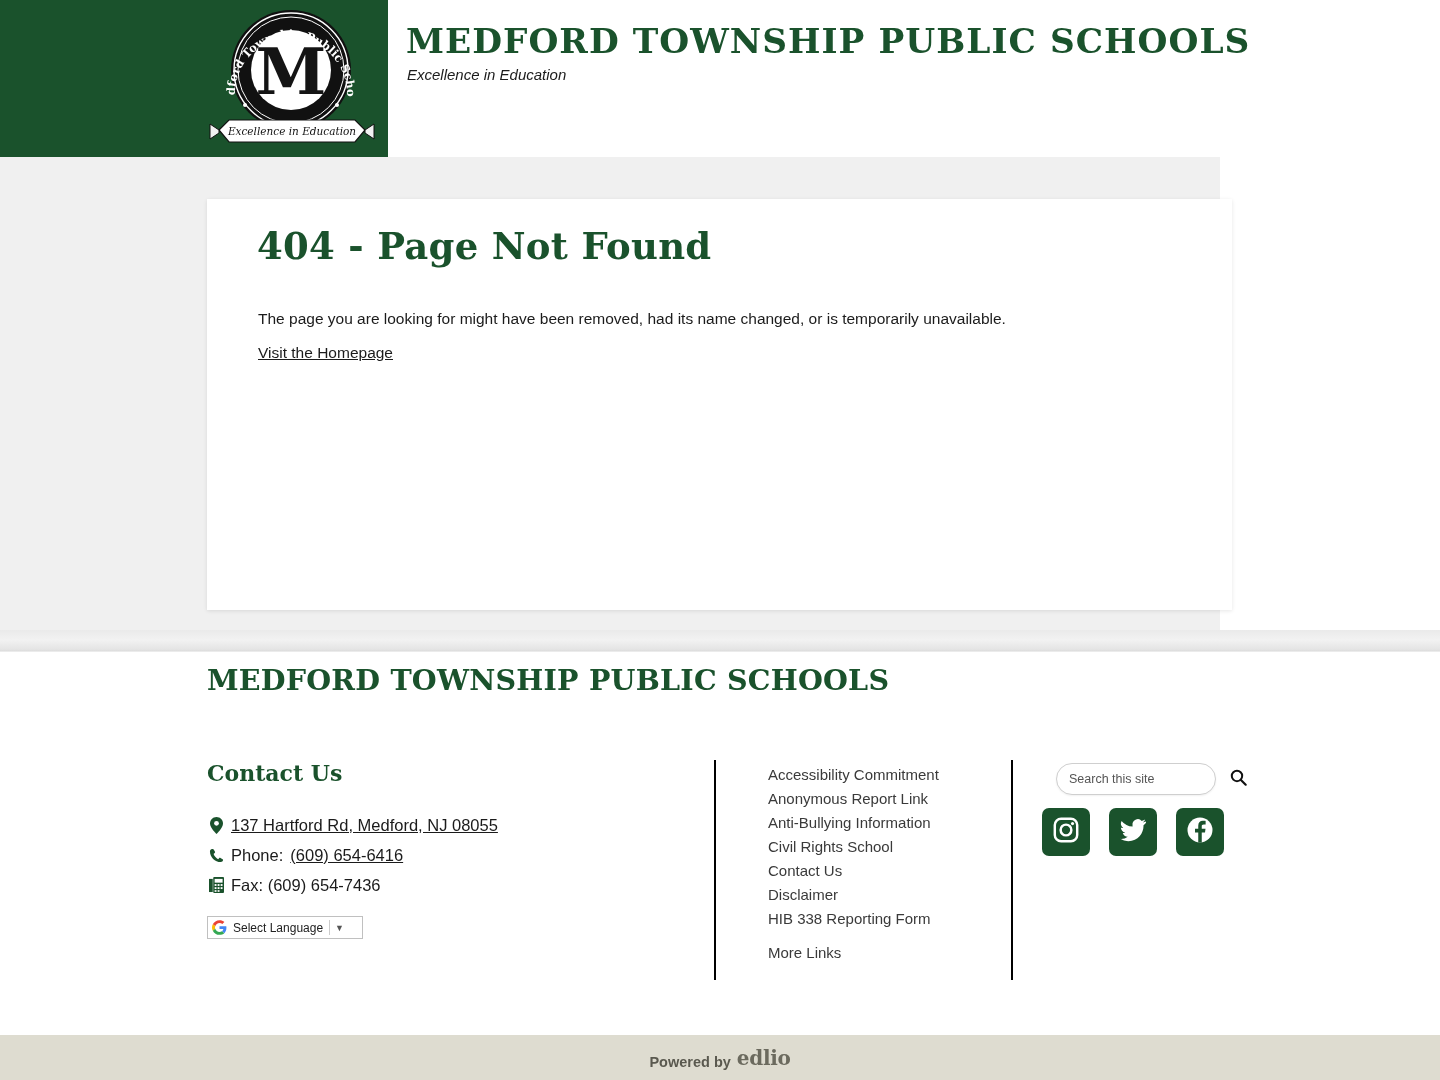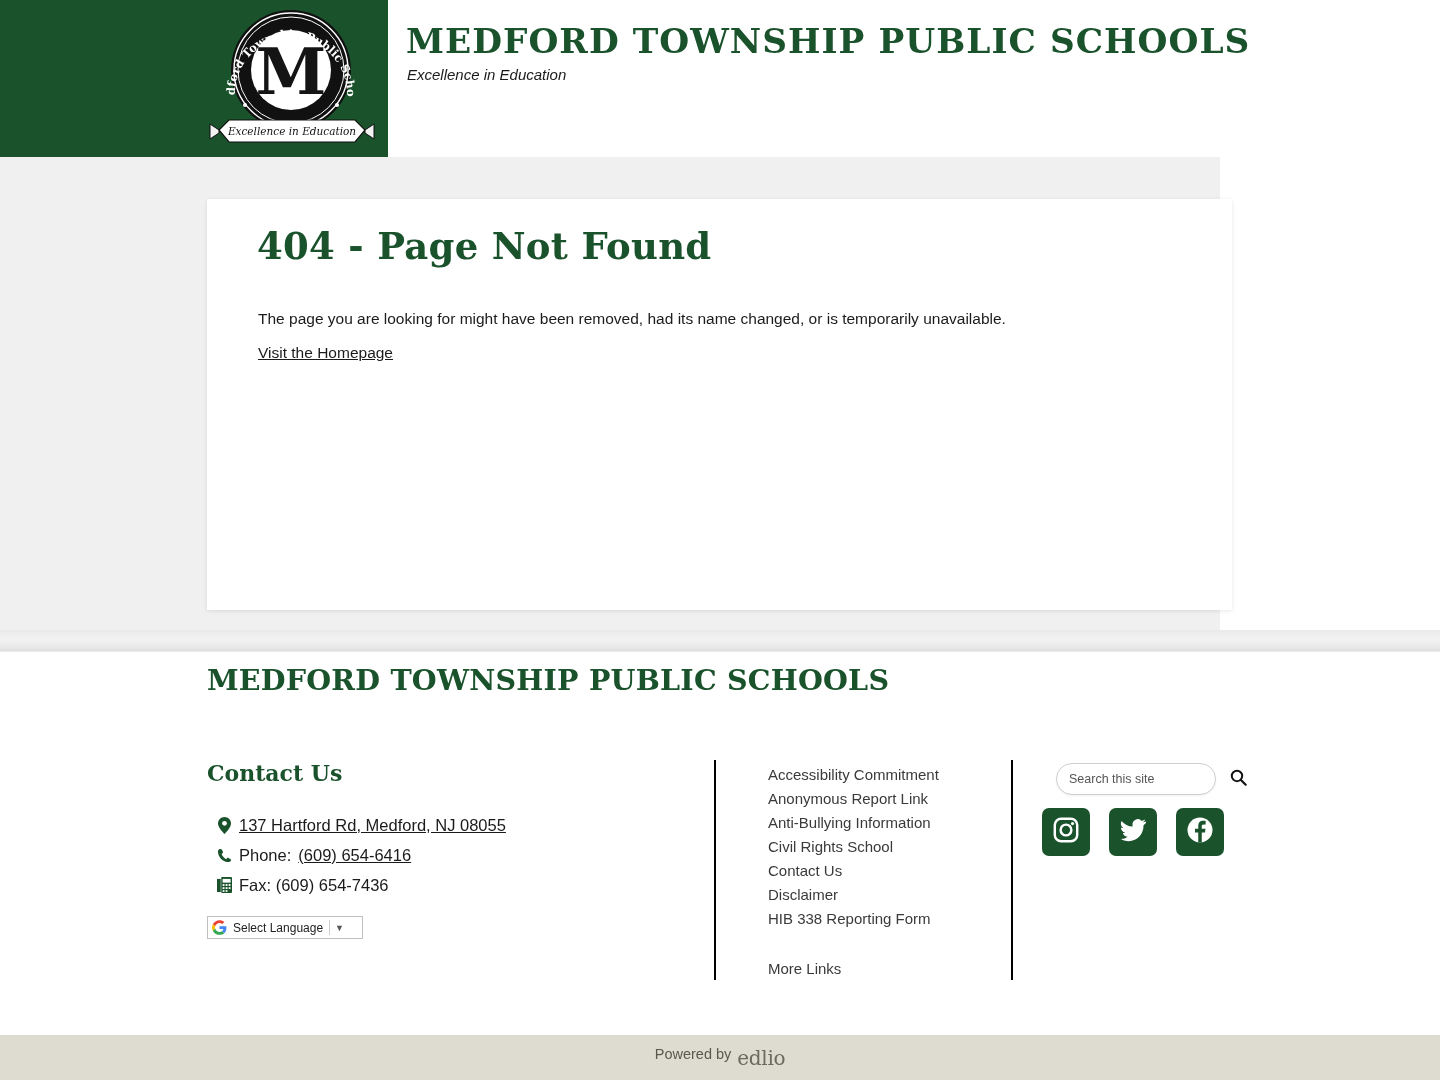--- a/index.html
+++ b/index.html
@@ -165,21 +165,21 @@
     left: 207px;
     top: 108px;
     font-family: "DejaVu Serif", serif;
     font-weight: 700;
     font-size: 22px;
     color: #1a522c;
     white-space: nowrap;
   }
   .contact-list {
     position: absolute;
-    left: 216px;
+    left: 208px;
     top: 158px;
     list-style: none;
   }
   .contact-row {
     display: flex;
     align-items: center;
     gap: 7px;
     height: 30px;
     font-size: 16.5px;
     color: #1b1b1b;
@@ -244,21 +244,21 @@
     top: 111px;
     list-style: none;
   }
   .links-col li {
     font-size: 15px;
     line-height: 24px;
     color: #3a3a3a;
     cursor: pointer;
     white-space: nowrap;
   }
-  .links-col li.spaced { margin-top: 26px; }
+  .links-col li.spaced { margin-top: 10px; }
   .search-wrap {
     position: absolute;
     left: 1056px;
     top: 111px;
     width: 160px;
     height: 32px;
     border: 1px solid #cfcfcf;
     border-radius: 16px;
     background: #ffffff;
     display: flex;
@@ -308,22 +308,23 @@
     height: 45px;
     background: #dedcd0;
     display: flex;
     align-items: center;
     justify-content: center;
   }
   .powered {
     font-size: 14.5px;
     color: #5a594f;
     display: flex;
-    align-items: flex-start;
+    align-items: flex-end;
     gap: 6px;
+    font-weight: bold;
   }
   .powered .edlio {
     font-family: "DejaVu Serif", serif;
     font-size: 20px;
     color: #6b6a5e;
     letter-spacing: -0.3px;
   }
 </style>
 </head>
 <body>

